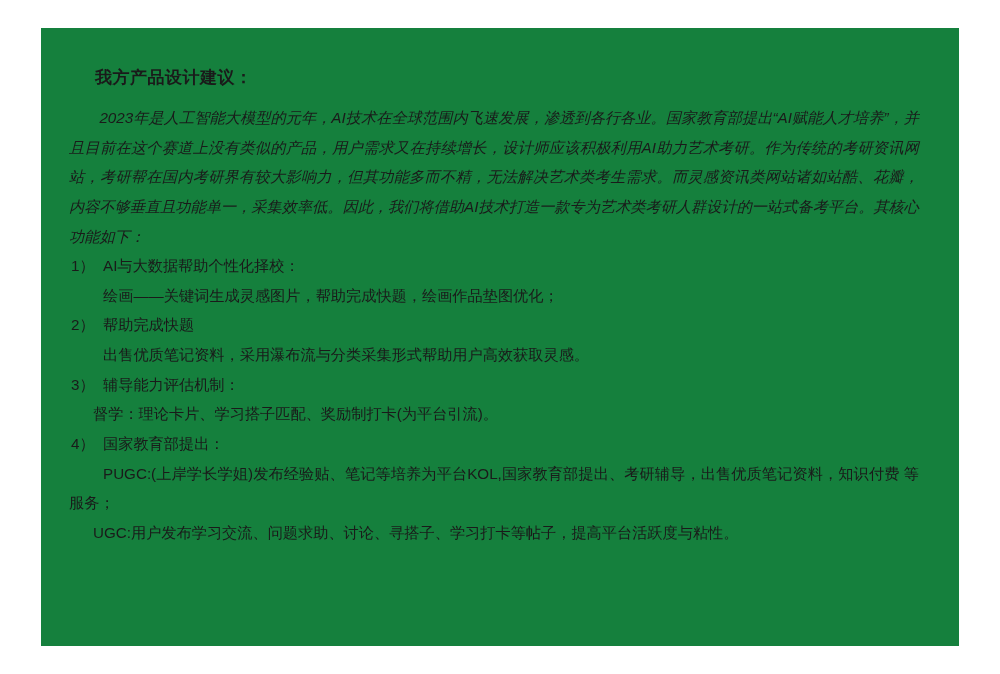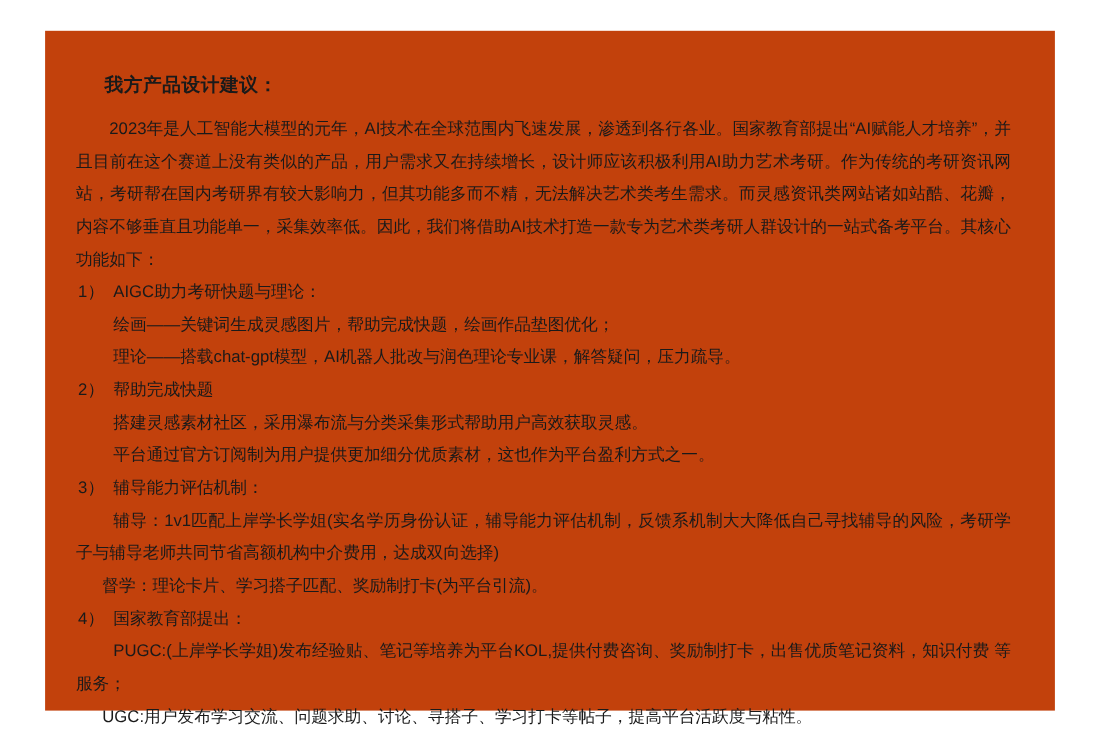--- a/index.html
+++ b/index.html
@@ -11,38 +11,39 @@
     height: 674px;
     background: #ffffff;
     font-family: "Liberation Sans", sans-serif;
   }
   .page {
     position: absolute;
     left: 41px;
     top: 28px;
     width: 918px;
     height: 618px;
-    background: #c2410c;
+    background: #15803d;
     box-sizing: border-box;
     padding: 28px 40px 20px 28px;
   }
   .doc-title {
     font-size: 17px;
     font-weight: bold;
     color: #1a1a1a;
     margin: 10px 0 14px 26px;
     letter-spacing: 0.5px;
   }
   .para {
     font-size: 15.2px;
     line-height: 1.95;
     color: #1a1a1a;
     text-align: justify;
     text-justify: inter-ideograph;
     margin: 0;
+    font-style: italic;
   }
   .para.indent {
     text-indent: 2em;
   }
   .list {
     margin: 0;
     padding: 0;
     list-style: none;
   }
   .list-item {
@@ -87,47 +88,44 @@
 
   <h1 class="doc-title">我方产品设计建议：</h1>
 
   <p class="para indent">2023年是人工智能大模型的元年，AI技术在全球范围内飞速发展，渗透到各行各业。国家教育部提出“AI赋能人才培养”，并且目前在这个赛道上没有类似的产品，用户需求又在持续增长，设计师应该积极利用AI助力艺术考研。作为传统的考研资讯网站，考研帮在国内考研界有较大影响力，但其功能多而不精，无法解决艺术类考生需求。而灵感资讯类网站诸如站酷、花瓣，内容不够垂直且功能单一，采集效率低。因此，我们将借助AI技术打造一款专为艺术类考研人群设计的一站式备考平台。其核心功能如下：</p>
 
   <ol class="list">
 
     <li class="list-item">
       <div class="li-head">
         <span class="li-num">1）</span>
-        <span class="li-title">AIGC助力考研快题与理论：</span>
+        <span class="li-title">AI与大数据帮助个性化择校：</span>
       </div>
       <div class="sub">绘画——关键词生成灵感图片，帮助完成快题，绘画作品垫图优化；</div>
-      <div class="sub">理论——搭载chat-gpt模型，AI机器人批改与润色理论专业课，解答疑问，压力疏导。</div>
     </li>
 
     <li class="list-item">
       <div class="li-head">
         <span class="li-num">2）</span>
         <span class="li-title">帮助完成快题</span>
       </div>
-      <div class="sub">搭建灵感素材社区，采用瀑布流与分类采集形式帮助用户高效获取灵感。</div>
-      <div class="sub">平台通过官方订阅制为用户提供更加细分优质素材，这也作为平台盈利方式之一。</div>
+      <div class="sub">出售优质笔记资料，采用瀑布流与分类采集形式帮助用户高效获取灵感。</div>
     </li>
 
     <li class="list-item">
       <div class="li-head">
         <span class="li-num">3）</span>
         <span class="li-title">辅导能力评估机制：</span>
       </div>
-      <div class="sub hang">辅导：1v1匹配上岸学长学姐(实名学历身份认证，辅导能力评估机制，反馈系机制大大降低自己寻找辅导的风险，考研学子与辅导老师共同节省高额机构中介费用，达成双向选择)</div>
       <div class="sub hang2">督学：理论卡片、学习搭子匹配、奖励制打卡(为平台引流)。</div>
     </li>
 
     <li class="list-item">
       <div class="li-head">
         <span class="li-num">4）</span>
         <span class="li-title">国家教育部提出：</span>
       </div>
-      <div class="sub hang">PUGC:(上岸学长学姐)发布经验贴、笔记等培养为平台KOL,提供付费咨询、奖励制打卡，出售优质笔记资料，知识付费 等服务；</div>
+      <div class="sub hang">PUGC:(上岸学长学姐)发布经验贴、笔记等培养为平台KOL,国家教育部提出、考研辅导，出售优质笔记资料，知识付费 等服务；</div>
       <div class="sub hang2">UGC:用户发布学习交流、问题求助、讨论、寻搭子、学习打卡等帖子，提高平台活跃度与粘性。</div>
     </li>
 
   </ol>
 </div>
 
 </body></html>

